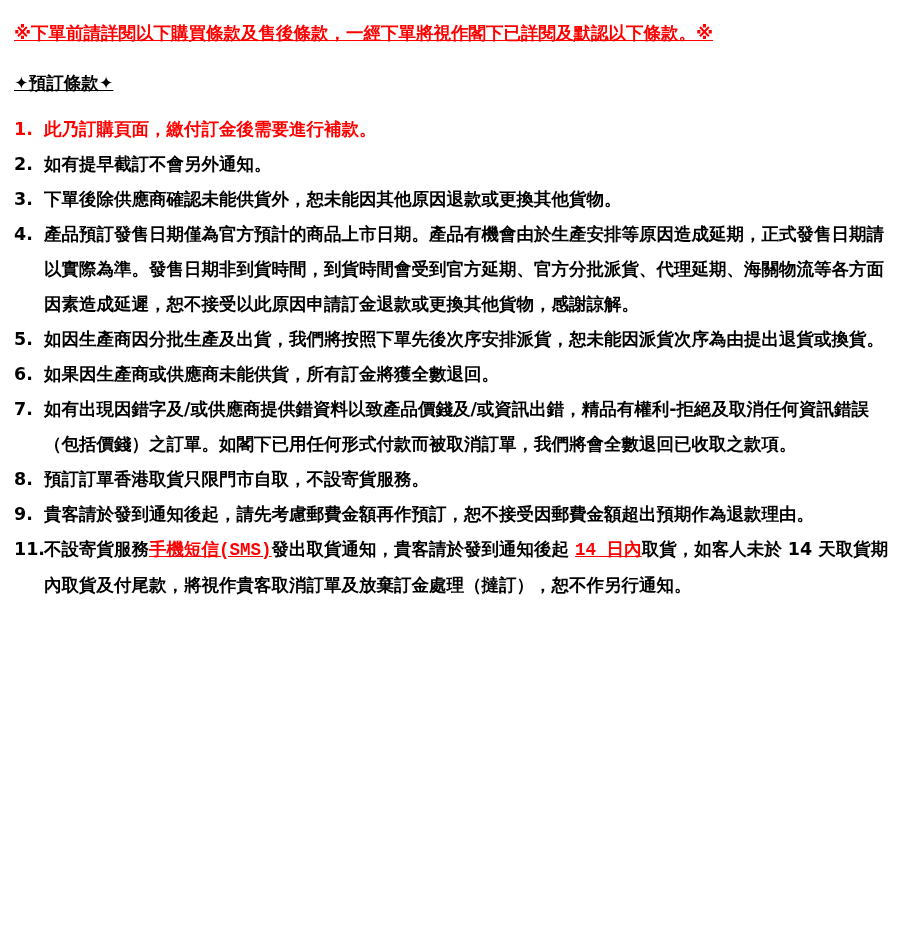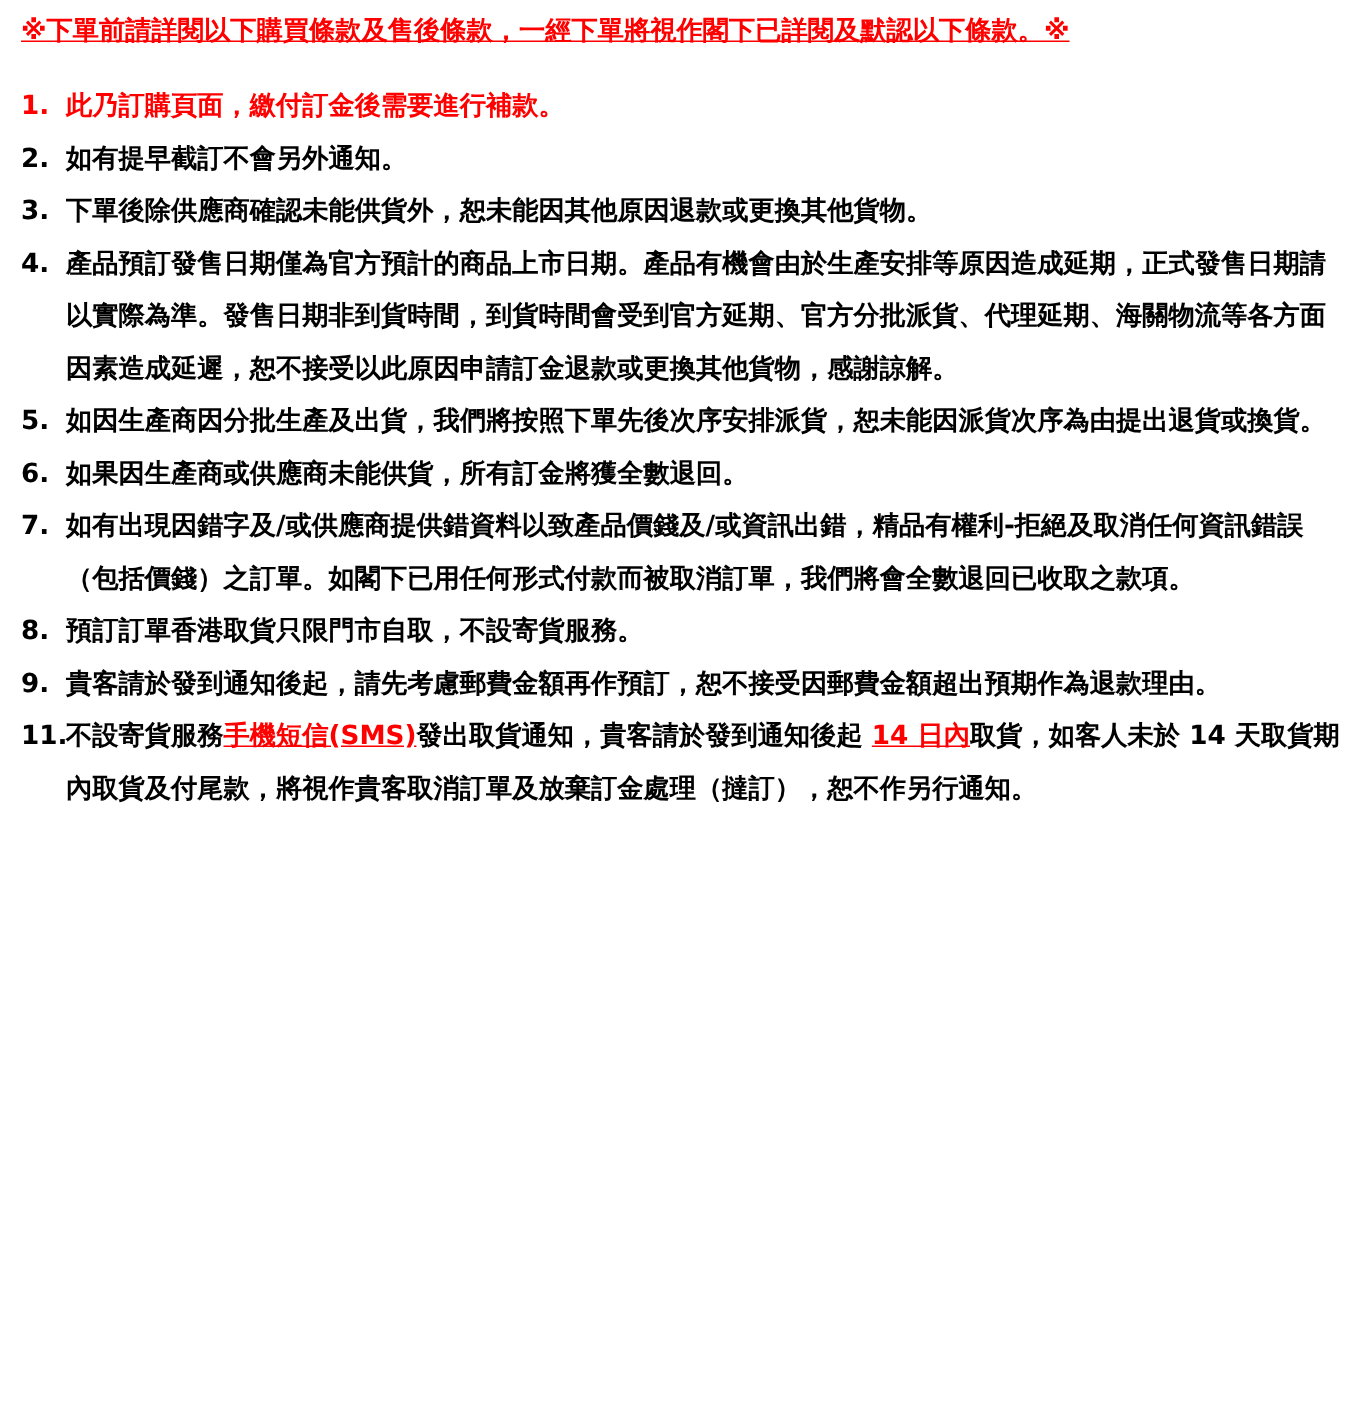--- a/index.html
+++ b/index.html
@@ -7,21 +7,21 @@
     padding: 0;
     background: #ffffff;
   }
   body {
     width: 913px;
     font-family: "DejaVu Sans", sans-serif;
     font-weight: bold;
     color: #000000;
   }
   .doc {
-    padding: 4px 12px 10px 14px;
+    padding: 16px 12px 10px 14px;
     font-size: 17.5px;
     line-height: 35px;
   }
   .warning {
     color: #ff0000;
     text-decoration: underline;
     margin: 0 0 15px 0;
   }
   .section-title {
     font-size: 17.5px;
@@ -43,34 +43,36 @@
   .term .txt {
     flex: 1;
     min-width: 0;
   }
   .red {
     color: #ff0000;
   }
   .red-ul {
     color: #ff0000;
     text-decoration: underline;
+    font-family: Liberation Mono, monospace;
   }
   .link {
     color: #0000ee;
     text-decoration: underline;
     cursor: pointer;
   }
 </style>
 </head>
 <body>
 
 <div class="doc">
 
   <p class="warning">※下單前請詳閱以下購買條款及售後條款，一經下單將視作閣下已詳閱及默認以下條款。※</p>
 
+  <h2 class="section-title">✦預訂條款✦</h2>
 
   <div class="terms">
 
     <div class="term red">
       <span class="num">1.</span>
       <span class="txt">此乃訂購頁面，繳付訂金後需要進行補款。</span>
     </div>
 
     <div class="term">
       <span class="num">2.</span>

